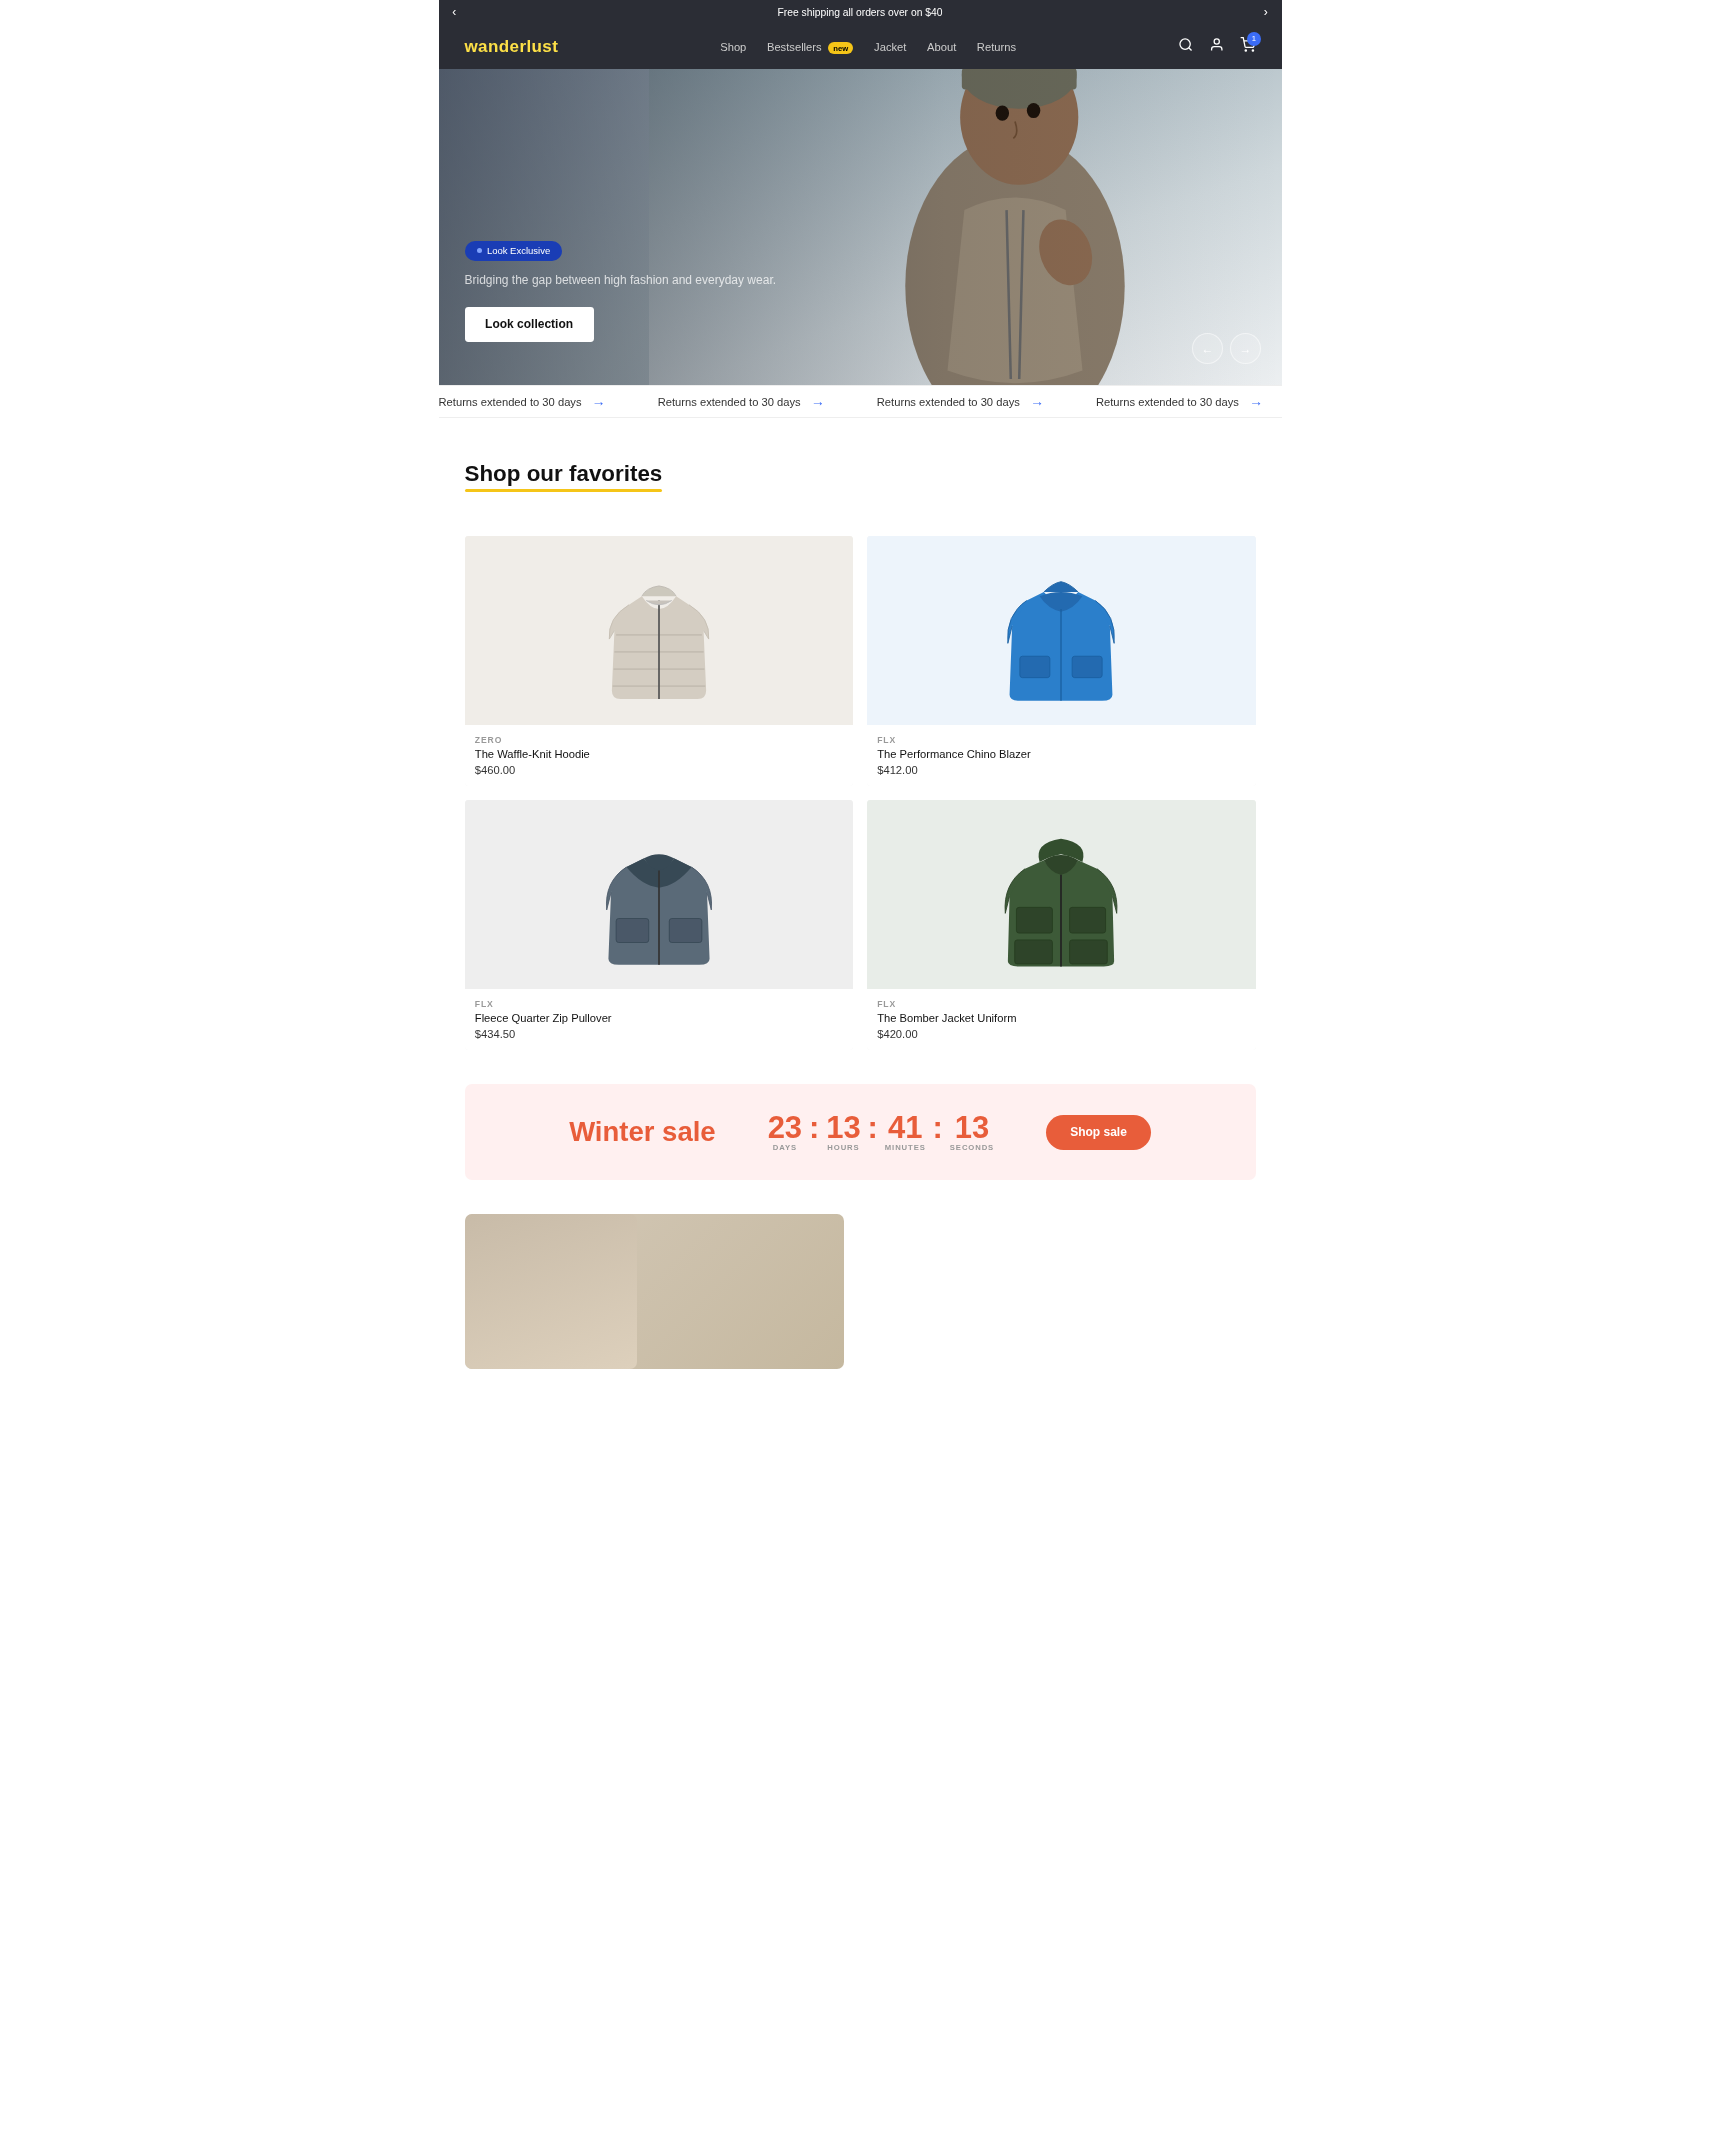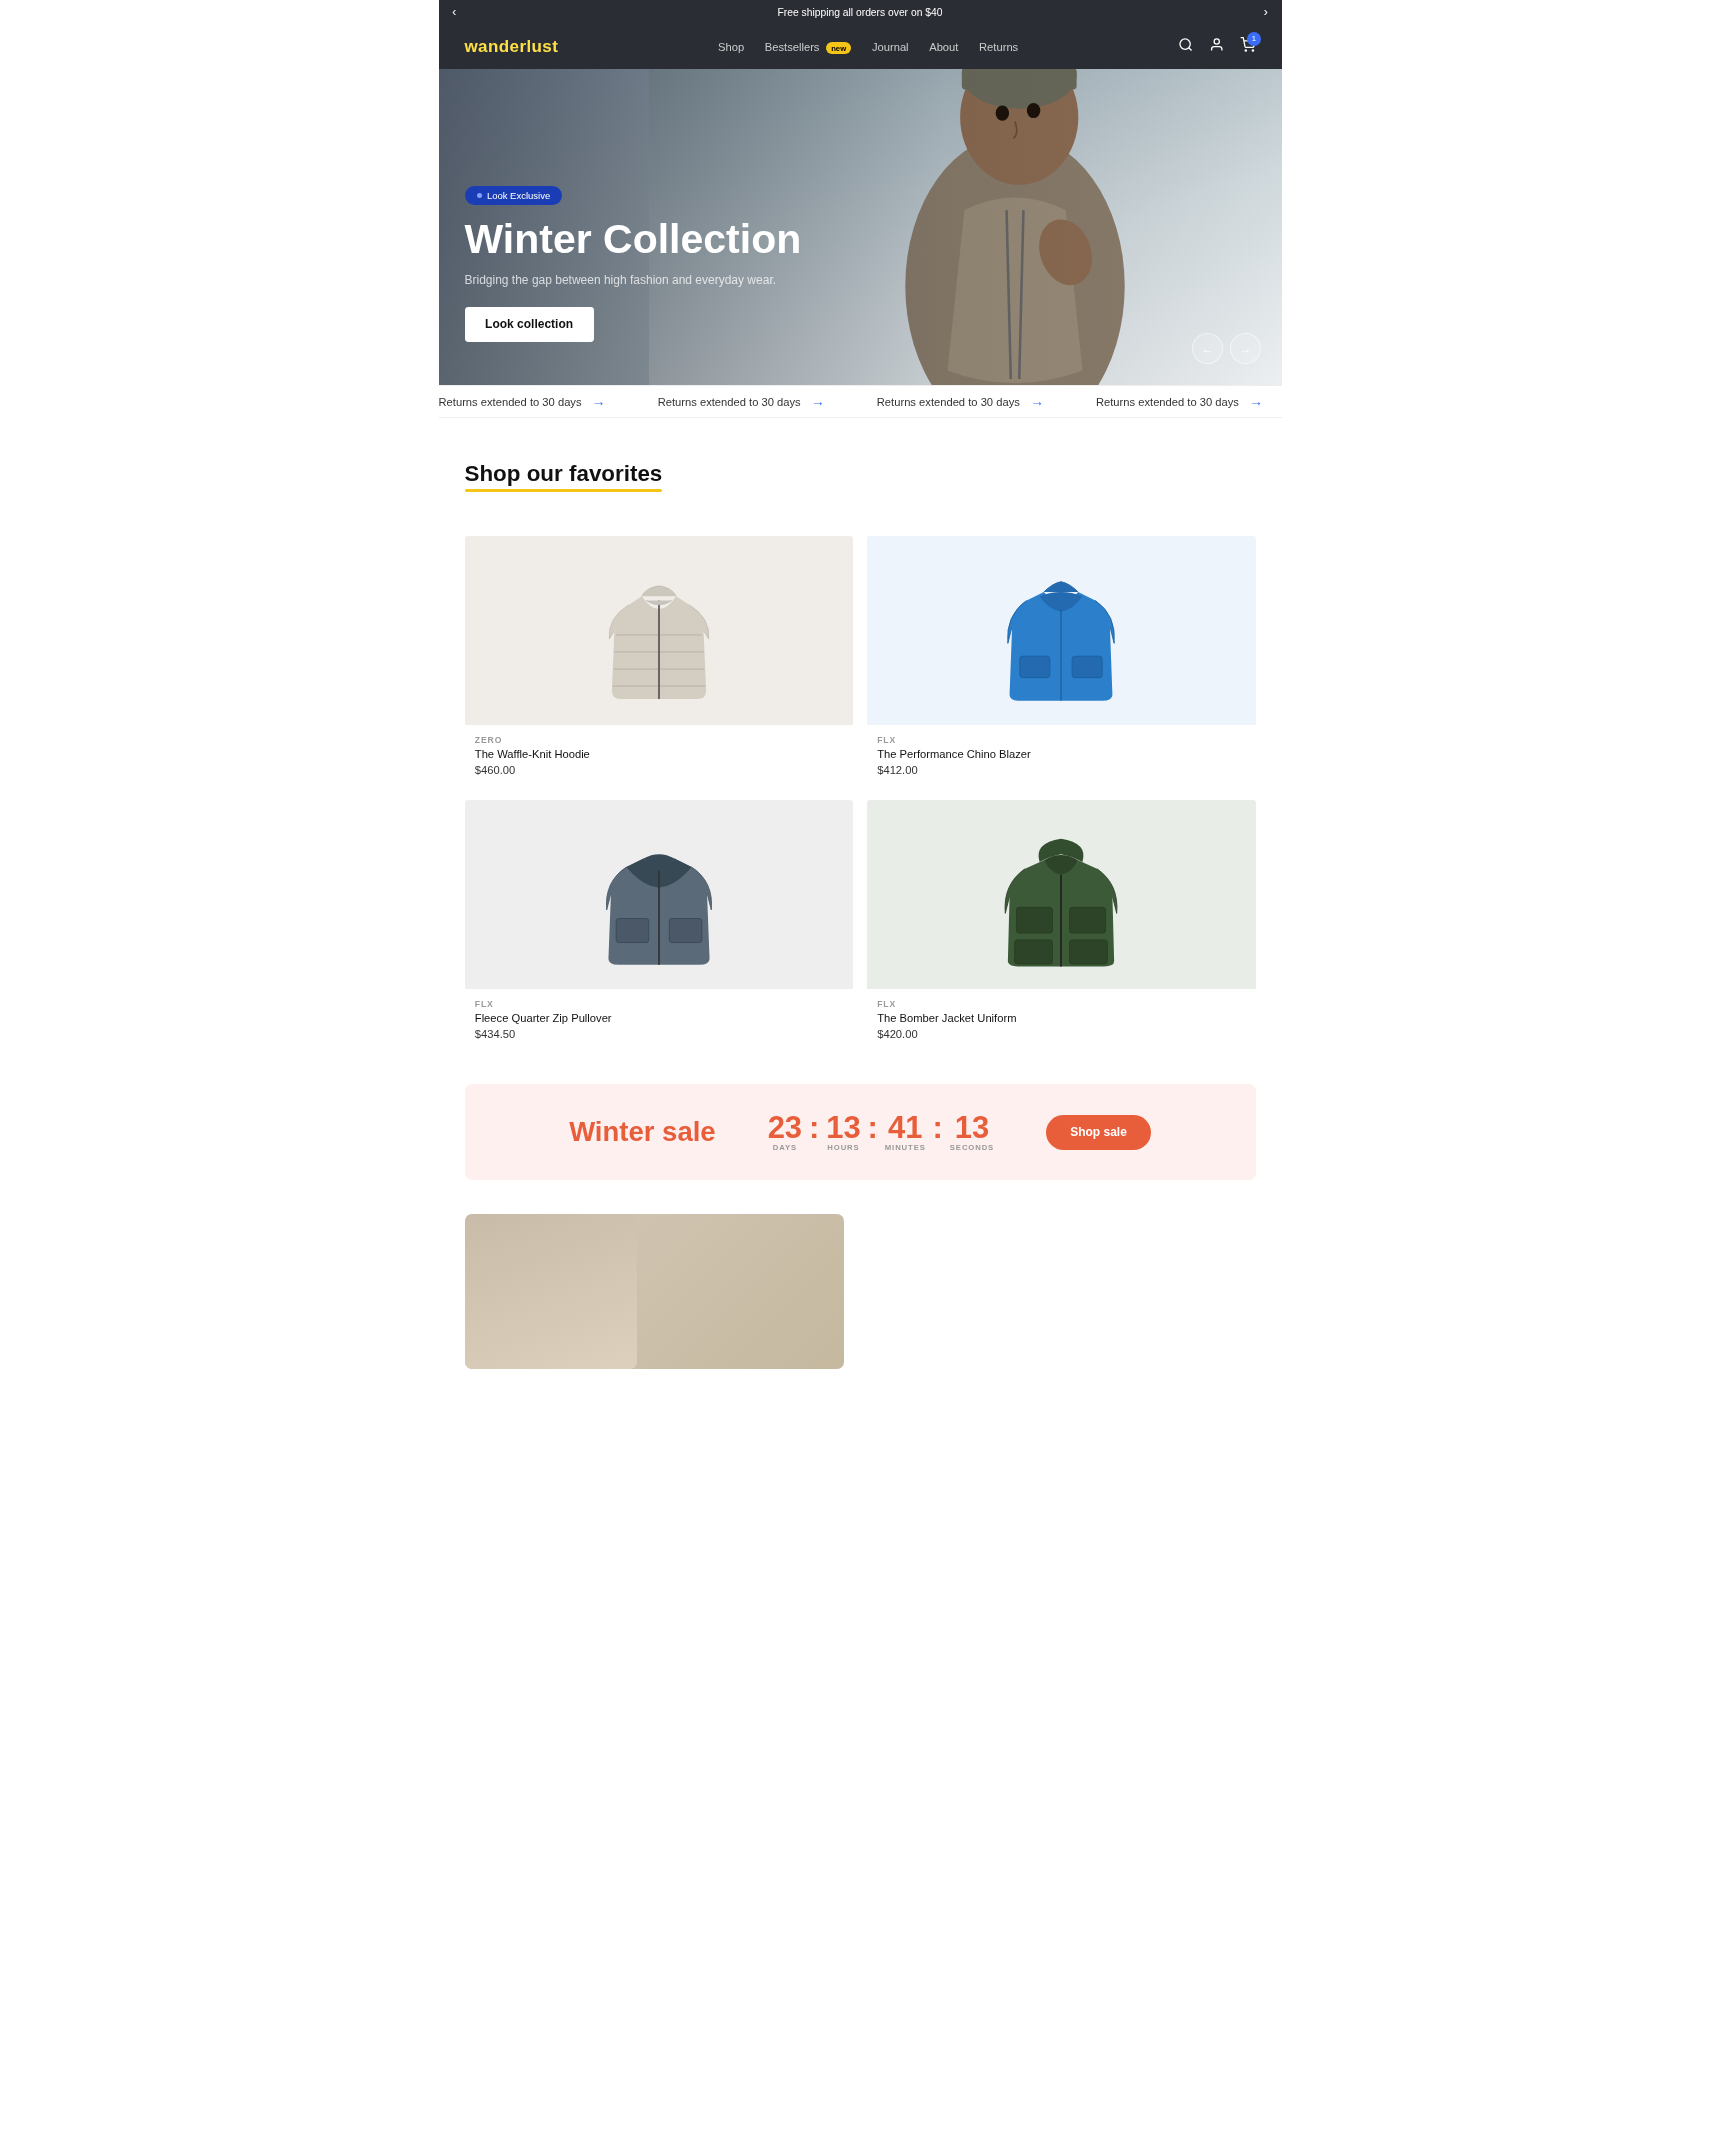--- a/index.html
+++ b/index.html
@@ -358,21 +358,21 @@
 </div>
 
 <header class="header">
   <span class="header-logo">wanderlust</span>
   <nav class="header-nav">
     <a href="#">Shop</a>
     <a href="#">
       <span>Bestsellers</span>
       <span class="badge-new">new</span>
     </a>
-    <a href="#">Journal</a>
+    <a href="#">Jacket</a>
     <a href="#">About</a>
     <a href="#">Returns</a>
   </nav>
   <div class="header-icons">
     <button class="icon-btn">
       <svg width="15.5" height="15.5" viewBox="0 0 24 24" fill="none" stroke="currentColor" stroke-width="2">
         <circle cx="11" cy="11" r="8"></circle>
           <line x1="21" y1="21" x2="16.65" y2="16.65"></line>
       </svg>
     </button>
@@ -420,21 +420,20 @@
         <path d="M150 125 Q155 140 148 145" stroke="#6a4a30" stroke-width="2" fill="none"></path>
       </svg>
     </div>
   </div>
 
   <div class="hero-content">
     <div class="hero-tag">
       <span class="hero-tag-dot"></span>
       <span>Look Exclusive</span>
     </div>
-    <h1 class="hero-title">Winter Collection</h1>
     <p class="hero-subtitle">Bridging the gap between high fashion and everyday wear.</p>
     <button class="hero-cta">Look collection</button>
   </div>
 
   <div class="hero-nav-arrows">
     <button class="hero-arrow">←</button>
     <button class="hero-arrow">→</button>
   </div>
 </section>
 

